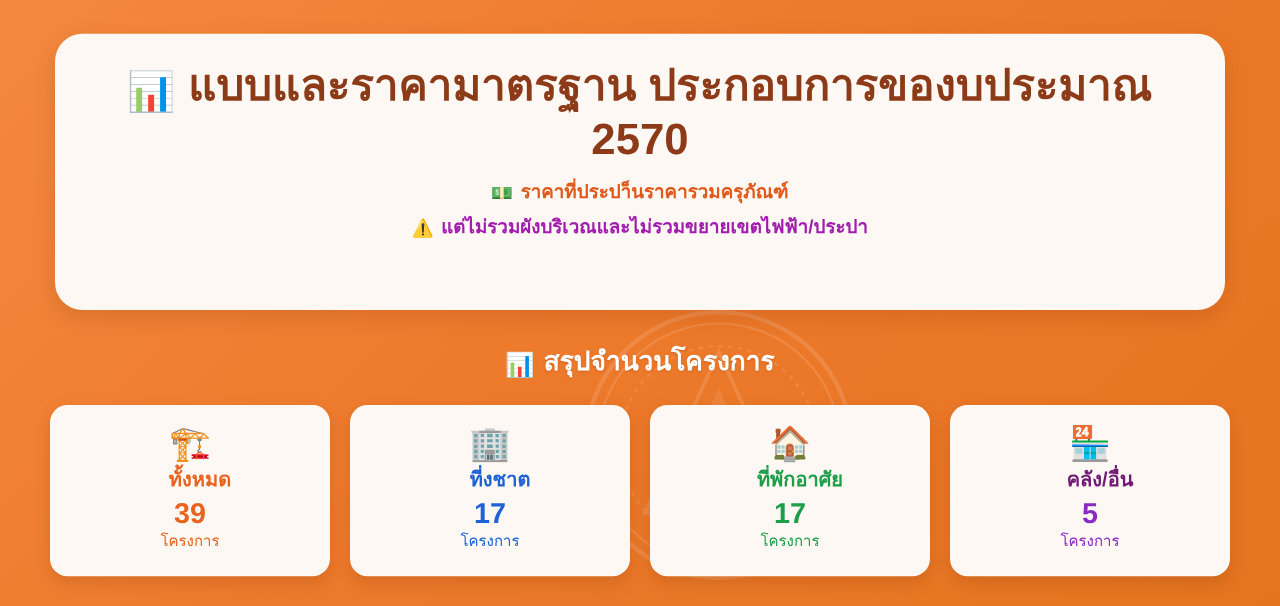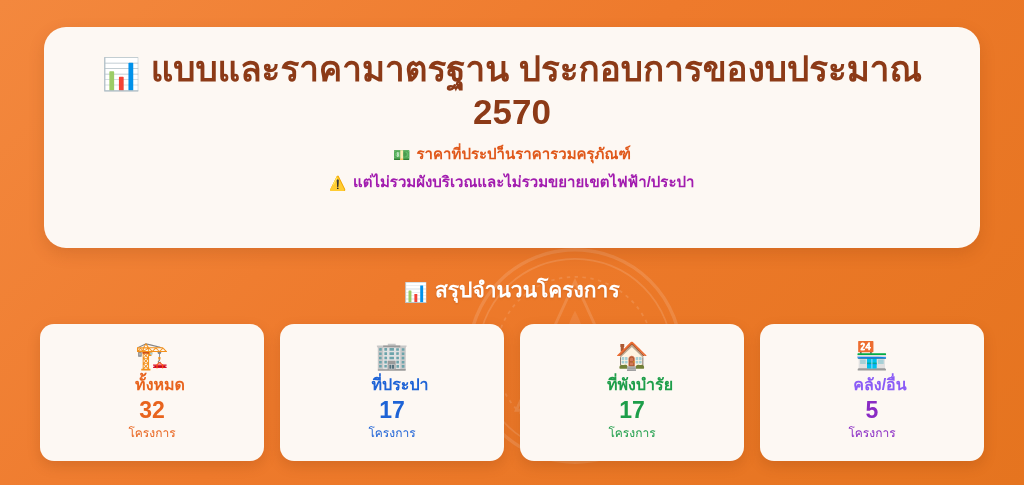--- a/index.html
+++ b/index.html
@@ -219,41 +219,41 @@
 
     <div class="section-head">
       <span class="section-emoji">📊</span><span class="section-text">สรุปจำนวนโครงการ</span>
     </div>
 
     <div class="cards">
 
       <div class="stat-card">
         <span class="stat-emoji">🏗️</span>
         <span class="stat-label" style="color: rgb(232, 100, 30);">ทั้งหมด</span>
-        <span class="stat-value" style="color: rgb(232, 100, 30);">32</span>
+        <span class="stat-value" style="color: rgb(232, 100, 30);">39</span>
         <span class="stat-unit" style="color: rgb(232, 100, 30);">โครงการ</span>
       </div>
 
       <div class="stat-card">
         <span class="stat-emoji">🏢</span>
-        <span class="stat-label" style="color: rgb(30, 99, 214);">ที่ประปา</span>
+        <span class="stat-label" style="color: rgb(30, 99, 214);">ที่งชาต</span>
         <span class="stat-value" style="color: rgb(30, 99, 214);">17</span>
         <span class="stat-unit" style="color: rgb(30, 99, 214);">โครงการ</span>
       </div>
 
       <div class="stat-card">
         <span class="stat-emoji">🏠</span>
-        <span class="stat-label" style="color: rgb(30, 158, 74);">ที่พังบำรัย</span>
+        <span class="stat-label" style="color: rgb(30, 158, 74);">ที่พักอาศัย</span>
         <span class="stat-value" style="color: rgb(30, 158, 74);">17</span>
         <span class="stat-unit" style="color: rgb(30, 158, 74);">โครงการ</span>
       </div>
 
       <div class="stat-card">
         <span class="stat-emoji">🏪</span>
-        <span class="stat-label" style="color: #8b5cf6;">คลัง/อื่น</span>
+        <span class="stat-label" style="color: #701a75;">คลัง/อื่น</span>
         <span class="stat-value" style="color: rgb(138, 43, 196);">5</span>
         <span class="stat-unit" style="color: rgb(138, 43, 196);">โครงการ</span>
       </div>
 
     </div>
 
   </div>
 </div>
 
 </body></html>

